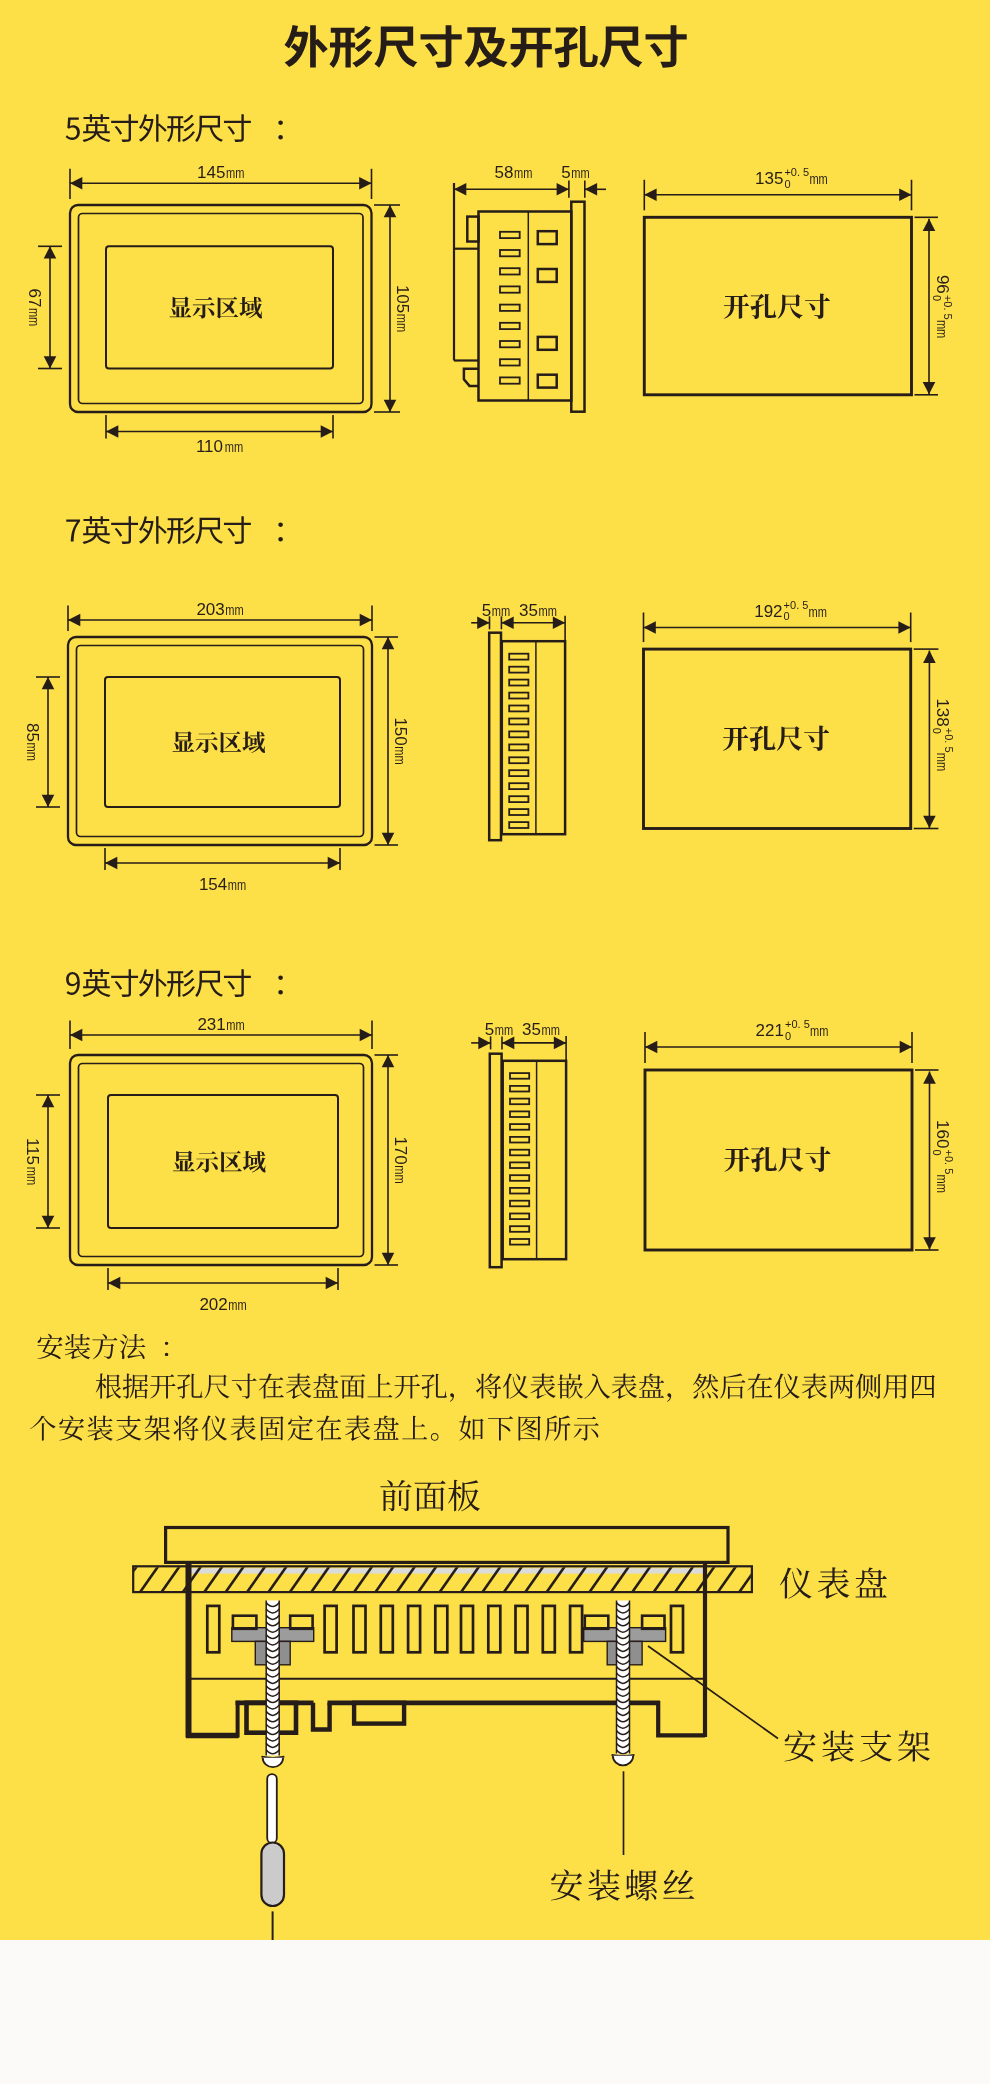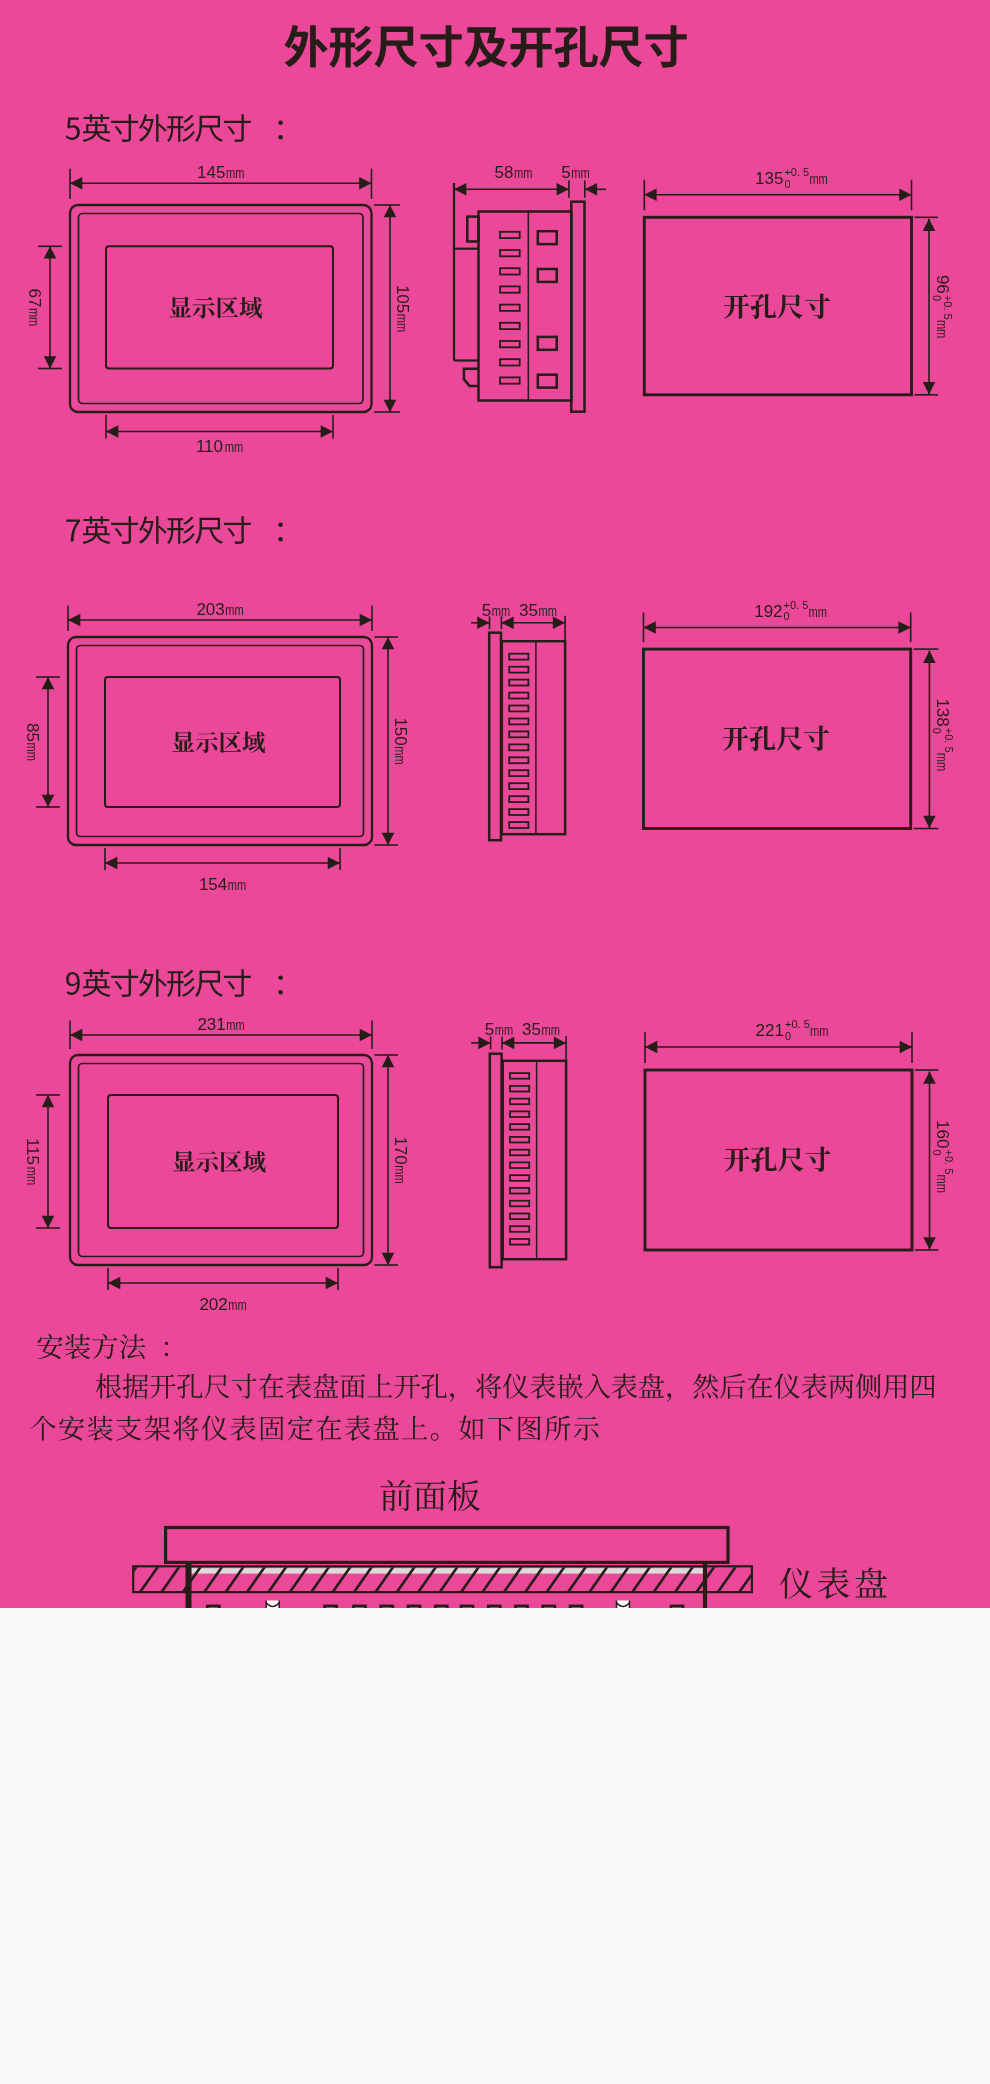--- a/index.html
+++ b/index.html
@@ -1,14 +1,14 @@
 <!DOCTYPE html>
 <html><head><meta charset="utf-8"><title>page</title><style>
 html,body{margin:0;padding:0;background:#fbfaf9}
-#pg{position:relative;width:990px;height:1608px;background:#ec4899;overflow:hidden}
+#pg{position:relative;width:990px;height:1940px;background:#fde047;overflow:hidden}
 text{font-family:"Liberation Sans",sans-serif;fill:#261d19}
 #pg svg{position:absolute;left:0;top:0;display:block}
 </style></head><body>
 <div id="pg">
 <svg width="990" height="2084" viewBox="0 0 990 2084">
 <clipPath id="hclip">
         <rect x="134.2" y="1567.3" width="616.7" height="23.8"></rect>
       </clipPath>
 <defs>
         <path id="a5916" d="M200 -850C169 -678 109 -511 22 -411C50 -393 102 -355 123 -335C174 -401 218 -490 254 -590H405C391 -505 371 -431 344 -365C308 -393 266 -424 234 -447L162 -365C201 -334 253 -293 291 -258C226 -150 136 -73 25 -22C55 -1 105 49 125 79C352 -35 501 -278 549 -683L463 -708L440 -704H291C302 -745 312 -787 321 -829ZM589 -849V90H715V-426C776 -361 843 -288 877 -238L979 -319C931 -382 829 -480 760 -548L715 -515V-849Z"></path>

